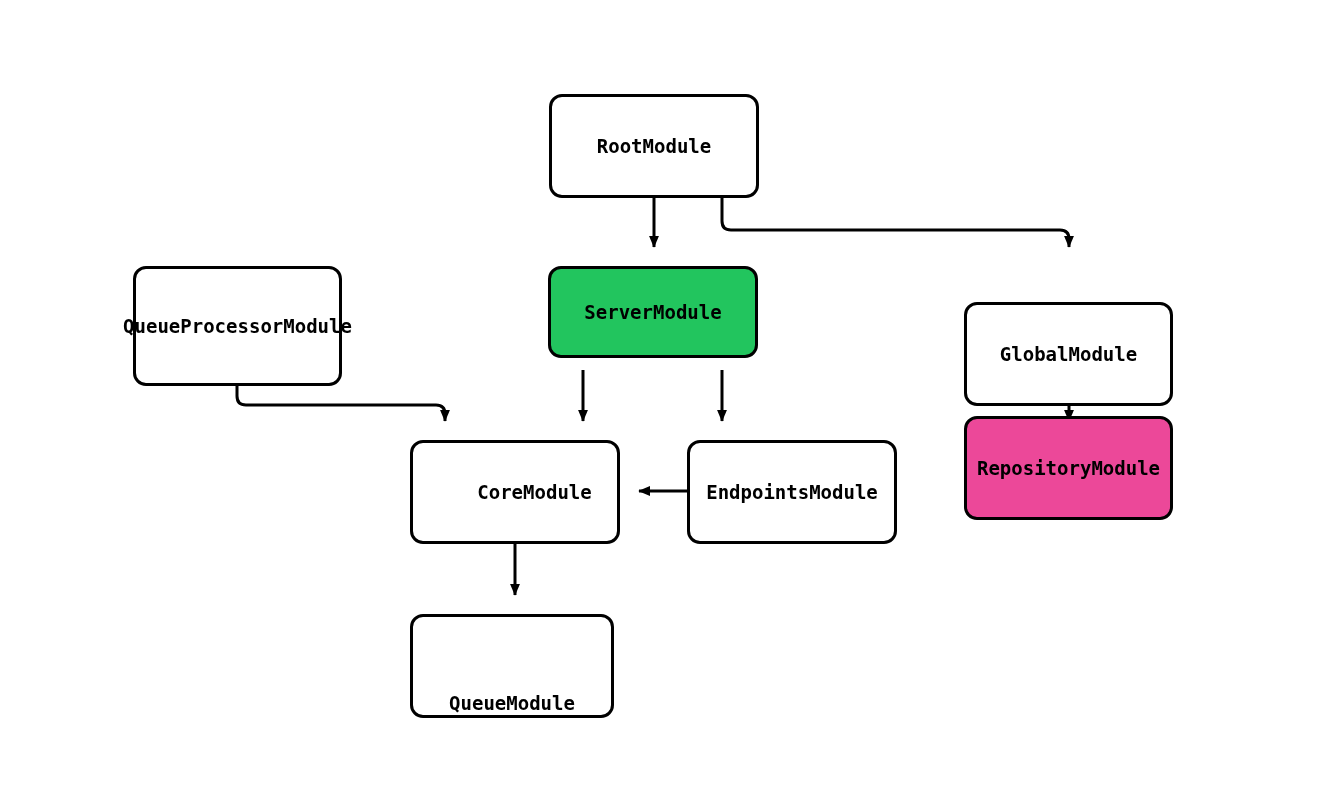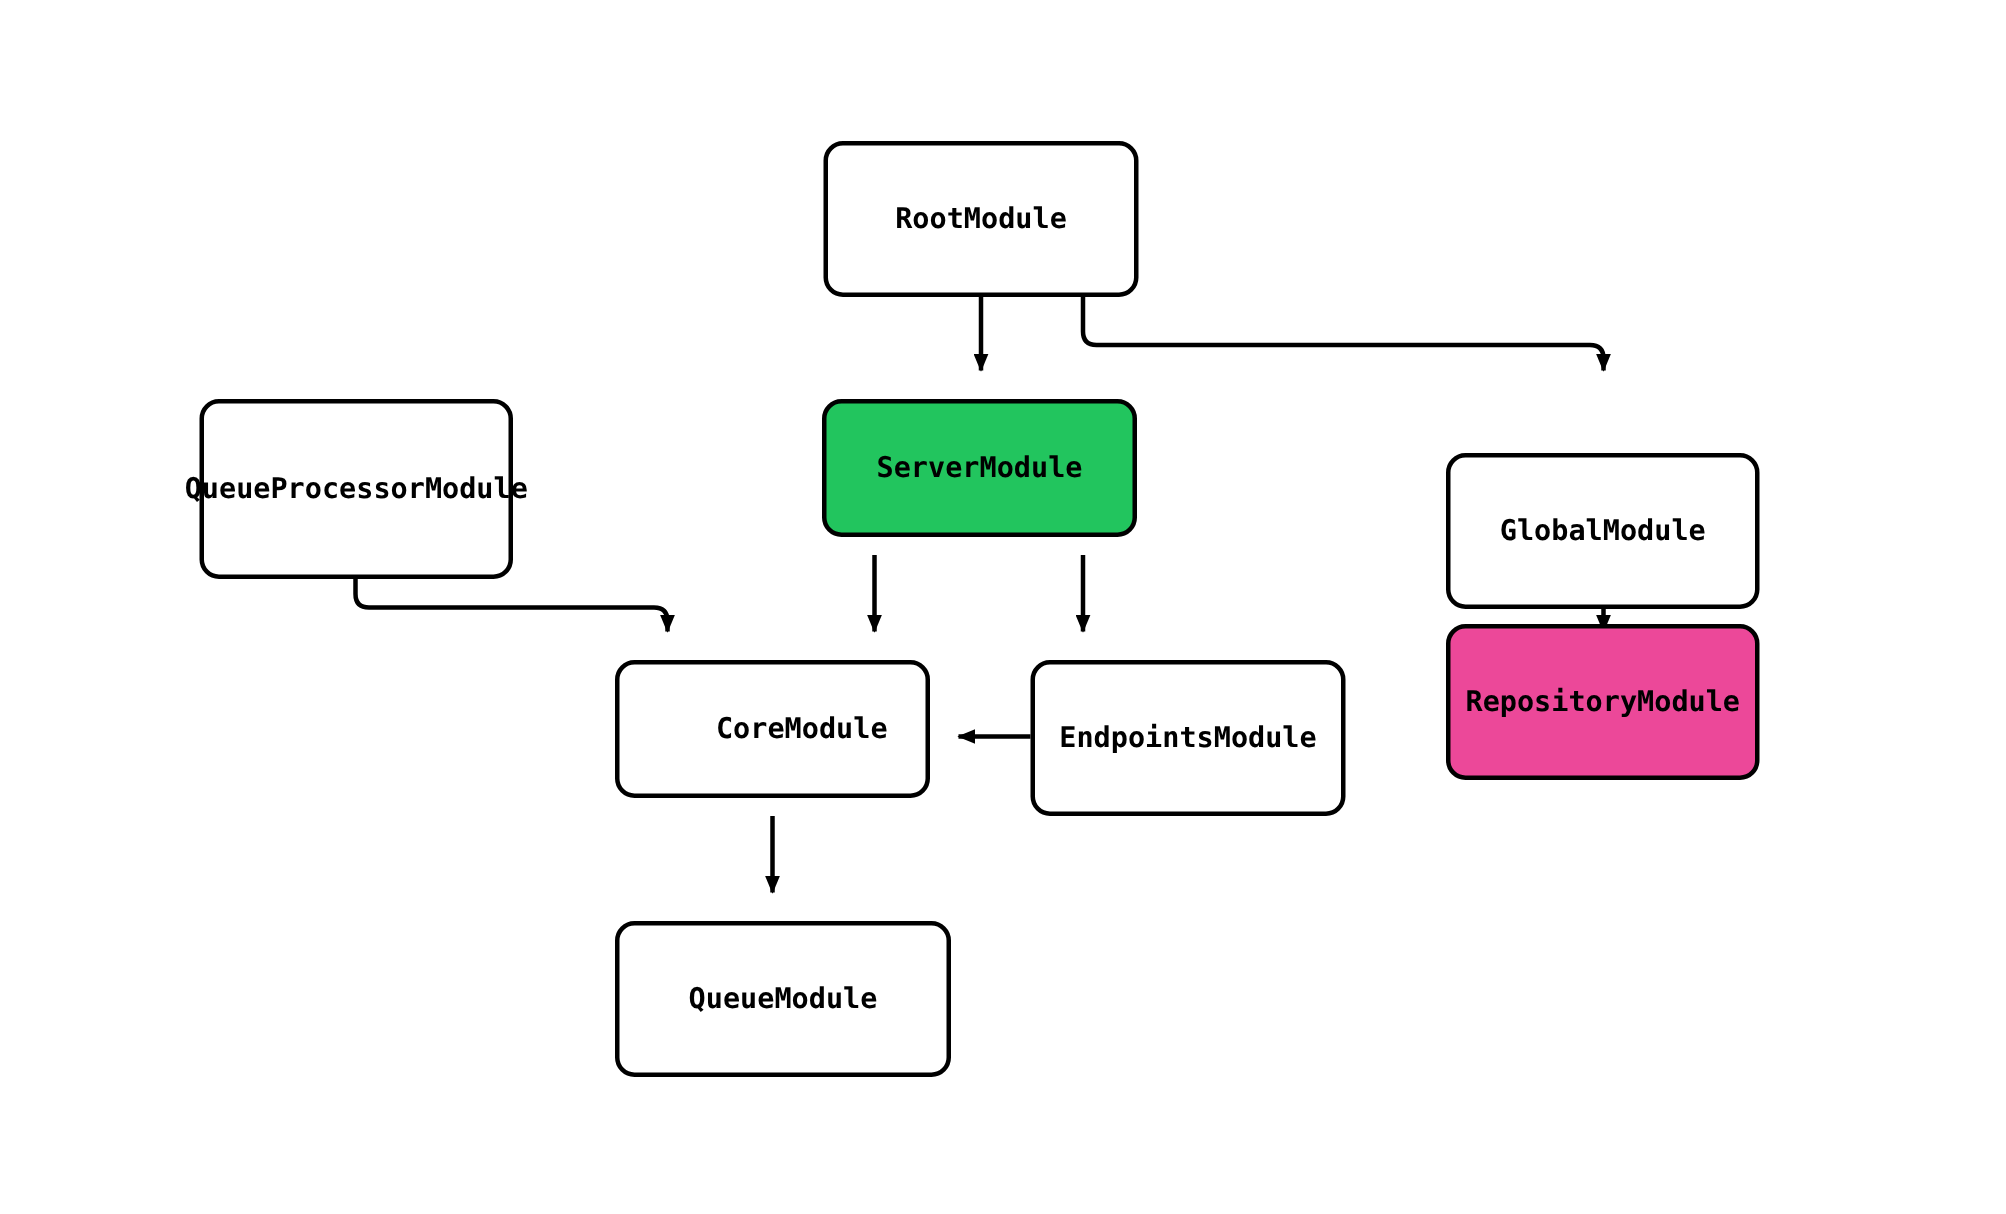--- a/index.html
+++ b/index.html
@@ -84,33 +84,33 @@
   <div class="node" style="left: 548px; top: 266px; width: 210px; height: 92px; border-color: rgb(0, 0, 0); background: #22c55e; border-width: 3px; align-items: center;">
     <span class="node-line">Server</span>
     <span class="node-line">Module</span>
   </div>
 
   <div class="node" style="left: 964px; top: 266px; width: 209px; height: 104px; border-color: rgb(0, 0, 0); background: rgb(255, 255, 255); border-width: 3px; margin-top: 36px;">
     <span class="node-line">Global</span>
     <span class="node-line">Module</span>
   </div>
 
-  <div class="node" style="left: 410px; top: 440px; width: 210px; height: 92px; border-color: rgb(0, 0, 0); background: rgb(255, 255, 255); border-width: 3px; padding-left: 39px;">
+  <div class="node" style="left: 410px; top: 440px; width: 210px; height: 104px; border-color: rgb(0, 0, 0); background: rgb(255, 255, 255); border-width: 3px; padding-left: 39px;">
     <span class="node-line">Core</span>
     <span class="node-line">Module</span>
   </div>
 
   <div class="node" style="left: 687px; top: 440px; width: 210px; height: 104px; border-color: rgb(0, 0, 0); background: rgb(255, 255, 255); border-width: 3px;">
     <span class="node-line">Endpoints</span>
     <span class="node-line">Module</span>
   </div>
 
   <div class="node" style="left: 964px; top: 416px; width: 209px; height: 104px; border-color: rgb(0, 0, 0); background: #ec4899; border-width: 3px;">
     <span class="node-line">Repository</span>
     <span class="node-line">Module</span>
   </div>
 
-  <div class="node" style="left: 410px; top: 614px; width: 224px; height: 104px; border-color: rgb(0, 0, 0); background: rgb(255, 255, 255); border-width: 3px;">
+  <div class="node" style="left: 410px; top: 614px; width: 204px; height: 104px; border-color: rgb(0, 0, 0); background: rgb(255, 255, 255); border-width: 3px; align-items: flex-end;">
     <span class="node-line">Queue</span>
     <span class="node-line">Module</span>
   </div>
 
 </div>
 
 </body></html>

